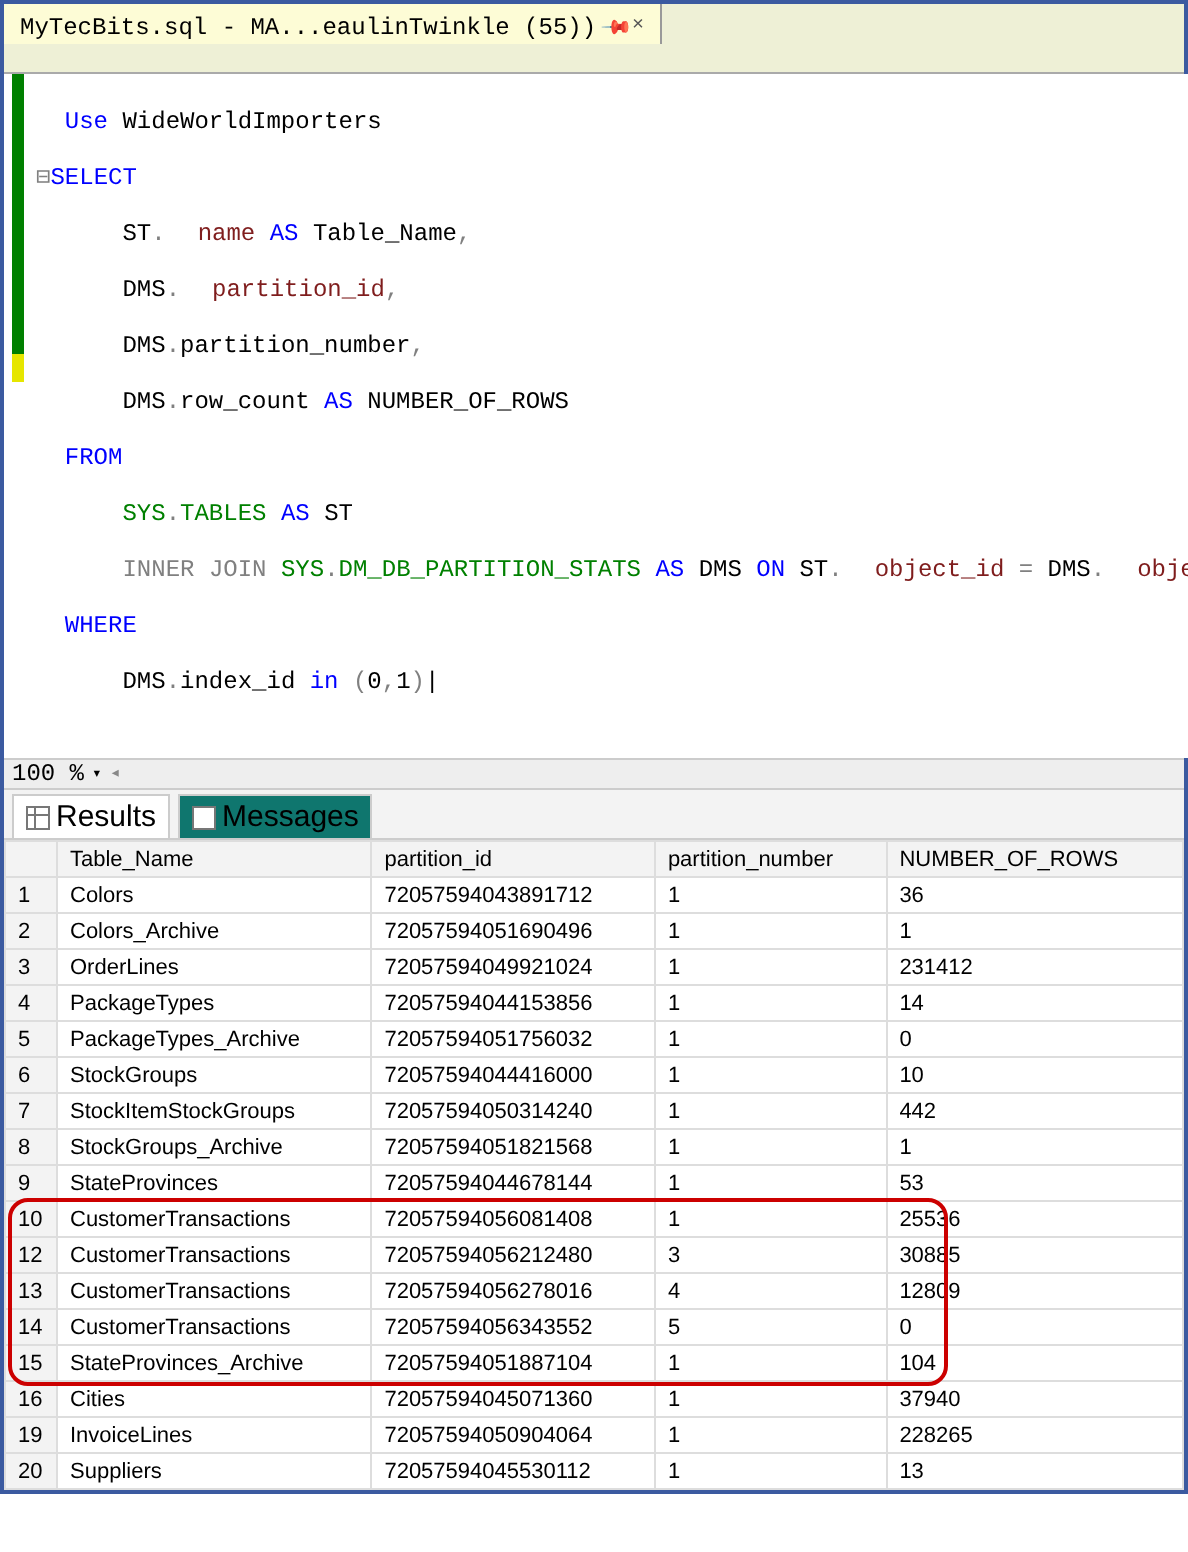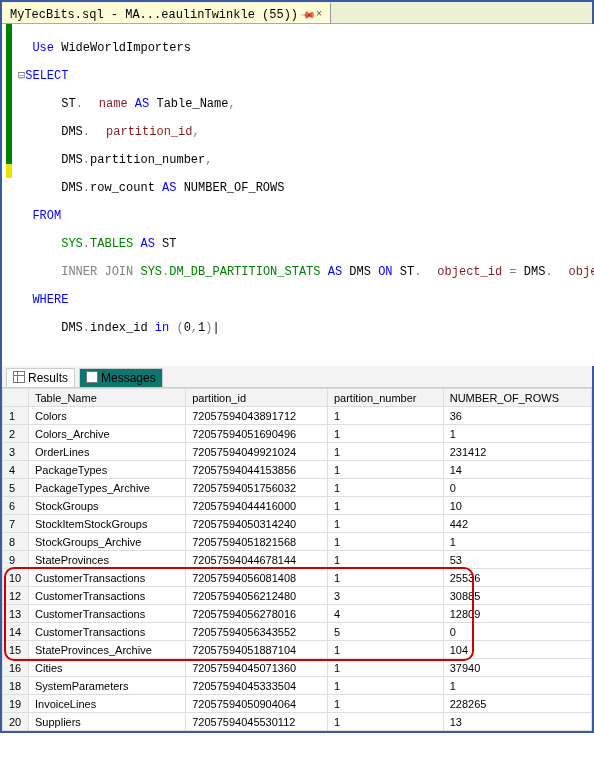--- a/index.html
+++ b/index.html
@@ -1,38 +1,38 @@
 <!DOCTYPE html>
 <html><head>
 <meta charset="utf-8">
 <style>
   * { box-sizing: border-box; margin: 0; padding: 0; }
   body { font-family: Consolas, 'Courier New', monospace; font-size: 12px; background: #fff; color: #000; width: 594px; }
   
   
-  .tab-bar { background: #eef0d6; height: 22px; display: flex; align-items: flex-end; border-bottom: 1px solid #aaa; }
+  .tab-bar { background: #eef0d6; height: 35px; display: flex; align-items: flex-start; border-bottom: 1px solid #aaa; }
   .tab { background: #fdfcd6; height: 20px; padding: 3px 8px 0 8px; border-right: 1px solid #999; display: flex; align-items: center; gap: 4px; }
   .tab-pin { width: 10px; text-align:center; color:#555; transform: rotate(45deg); font-size:10px;}
   .tab-close { cursor: pointer; font-size: 10px; color:#555; }
   
   
   .editor-wrap { display:flex; border-left:4px solid #fff;}
   .markers { width: 6px; background: #008000; }
   .markers-yellow { width:6px; background:#e6e600; height:14px;}
   .code-area { padding: 3px 6px; background:#fff; white-space: pre; line-height:14px; }
   .kw-blue { color: #0000ff; }
   .kw-green { color: #008000; }
   .kw-teal { color: #7f1d1d; padding-left: 16px; }
   .kw-gray { color: #808080; }
   
   .zoom-bar { height:16px; background:#eee; border-top:1px solid #ccc; border-bottom:1px solid #ccc; display:flex; align-items:center; padding:0 4px; gap:4px;}
   
   
   .result-tabs { display:flex; background:#f3f3f3; border-bottom:1px solid #ccc; padding:2px 4px 0 4px; gap:4px;}
-  .rtab { display:flex; gap:3px; padding:2px 6px; background:#fff; border:1px solid #ccc; border-bottom:none; font-family:'Segoe UI',Tahoma,sans-serif; font-size:12px;}
+  .rtab { display:flex; align-items:center; gap:3px; padding:2px 6px; background:#fff; border:1px solid #ccc; border-bottom:none; font-family:'Segoe UI',Tahoma,sans-serif; font-size:15px;}
   .rtab.inactive { background:#0f766e;}
   .ricon { width:12px; height:12px; display:inline-block;}
   .ricon.grid { background:linear-gradient(#fff,#fff); border:1px solid #777; position:relative;}
   .ricon.grid::before{content:"";position:absolute;left:3px;top:0;width:1px;height:100%;background:#777;}
   .ricon.grid::after{content:"";position:absolute;top:3px;left:0;height:1px;width:100%;background:#777;}
   .ricon.msg { border:1px solid #777; background:#fff;}
   
   
   .grid-wrap { font-family:'Segoe UI',Tahoma,sans-serif; font-size:11px; position:relative;}
   table { border-collapse: collapse; width:100%; }
@@ -69,20 +69,25 @@
 <div>      <span>DMS</span><span class="kw-gray">.</span><span>partition_number</span><span class="kw-gray">,</span></div>
 <div>      <span>DMS</span><span class="kw-gray">.</span><span>row_count</span> <span class="kw-blue">AS</span> <span>NUMBER_OF_ROWS</span></div>
 <div>  <span class="kw-blue">FROM</span></div>
 <div>      <span class="kw-green">SYS</span><span class="kw-gray">.</span><span class="kw-green">TABLES</span> <span class="kw-blue">AS</span> <span>ST</span></div>
 <div>      <span class="kw-gray">INNER</span> <span class="kw-gray">JOIN</span> <span class="kw-green">SYS</span><span class="kw-gray">.</span><span class="kw-green">DM_DB_PARTITION_STATS</span> <span class="kw-blue">AS</span> <span>DMS</span> <span class="kw-blue">ON</span> <span>ST</span><span class="kw-gray">.</span><span class="kw-teal">object_id</span> <span class="kw-gray">=</span> <span>DMS</span><span class="kw-gray">.</span><span class="kw-teal">object_id</span></div>
 <div>  <span class="kw-blue">WHERE</span></div>
 <div>      <span>DMS</span><span class="kw-gray">.</span><span>index_id</span> <span class="kw-blue">in</span> <span class="kw-gray">(</span><span>0</span><span class="kw-gray">,</span><span>1</span><span class="kw-gray">)</span>|</div>
   </div>
 </div>
 
+<div class="zoom-bar">
+  <span>100 %</span>
+  <span style="font-size:8px;">▾</span>
+  <span style="font-size:9px;color:#888;">◂</span>
+</div>
 
 <div class="result-tabs">
   <div class="rtab">
     <span class="ricon grid"></span>
     <span>Results</span>
   </div>
   <div class="rtab inactive">
     <span class="ricon msg"></span>
     <span>Messages</span>
   </div>
@@ -199,27 +204,20 @@
             <td>104</td>
           </tr>
           <tr>
             <td class="rownum">16</td>
             <td>Cities</td>
             <td>72057594045071360</td>
             <td>1</td>
             <td>37940</td>
           </tr>
           <tr>
-            <td class="rownum">18</td>
-            <td>SystemParameters</td>
-            <td>72057594045333504</td>
-            <td>1</td>
-            <td>1</td>
-          </tr>
-          <tr>
             <td class="rownum">19</td>
             <td>InvoiceLines</td>
             <td>72057594050904064</td>
             <td>1</td>
             <td>228265</td>
           </tr>
           <tr>
             <td class="rownum">20</td>
             <td>Suppliers</td>
             <td>72057594045530112</td>

